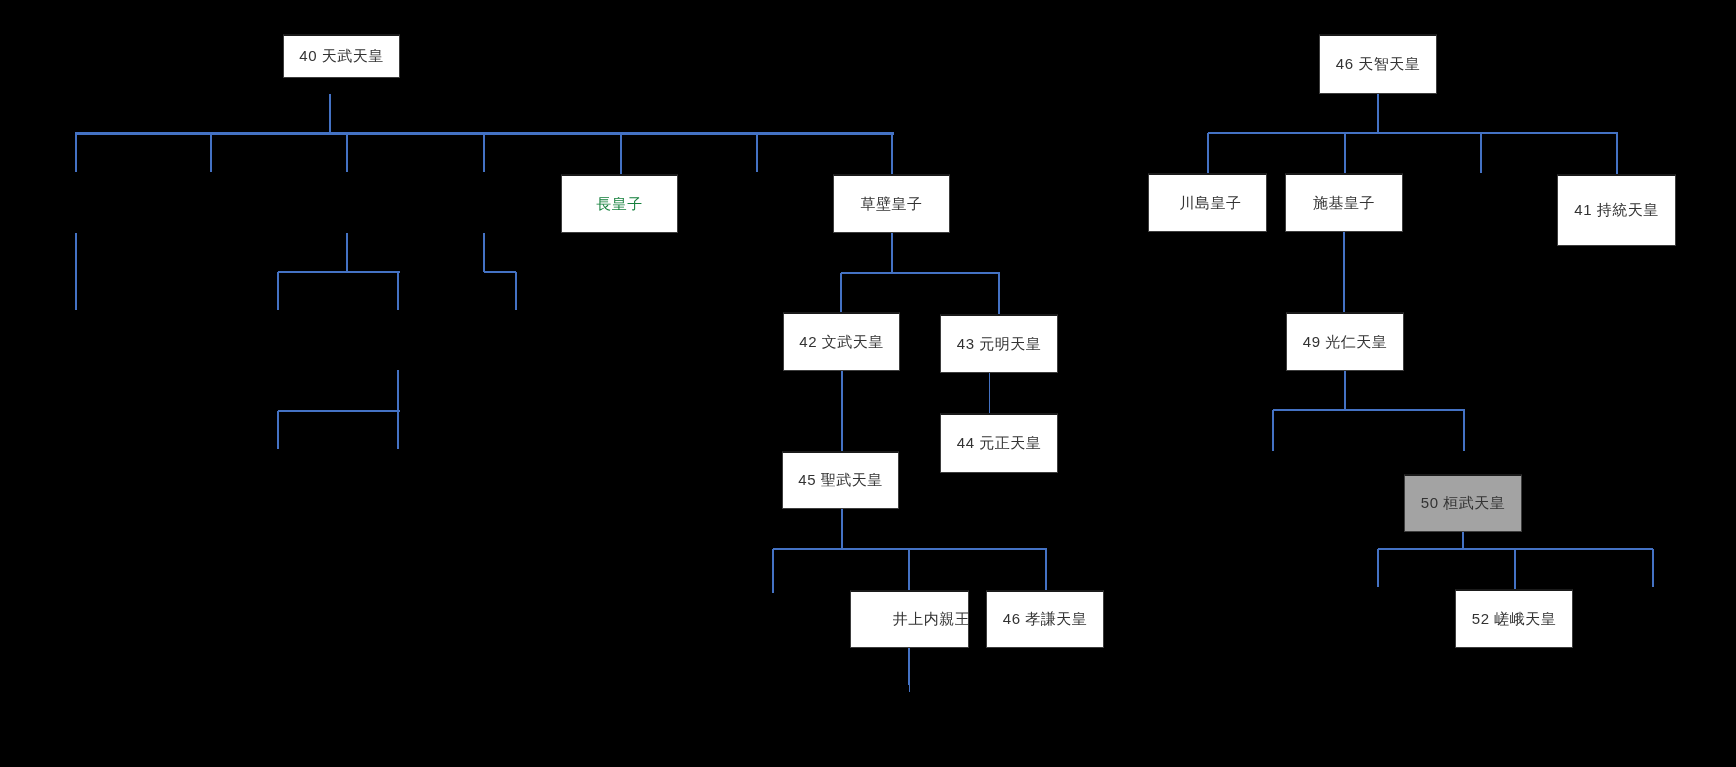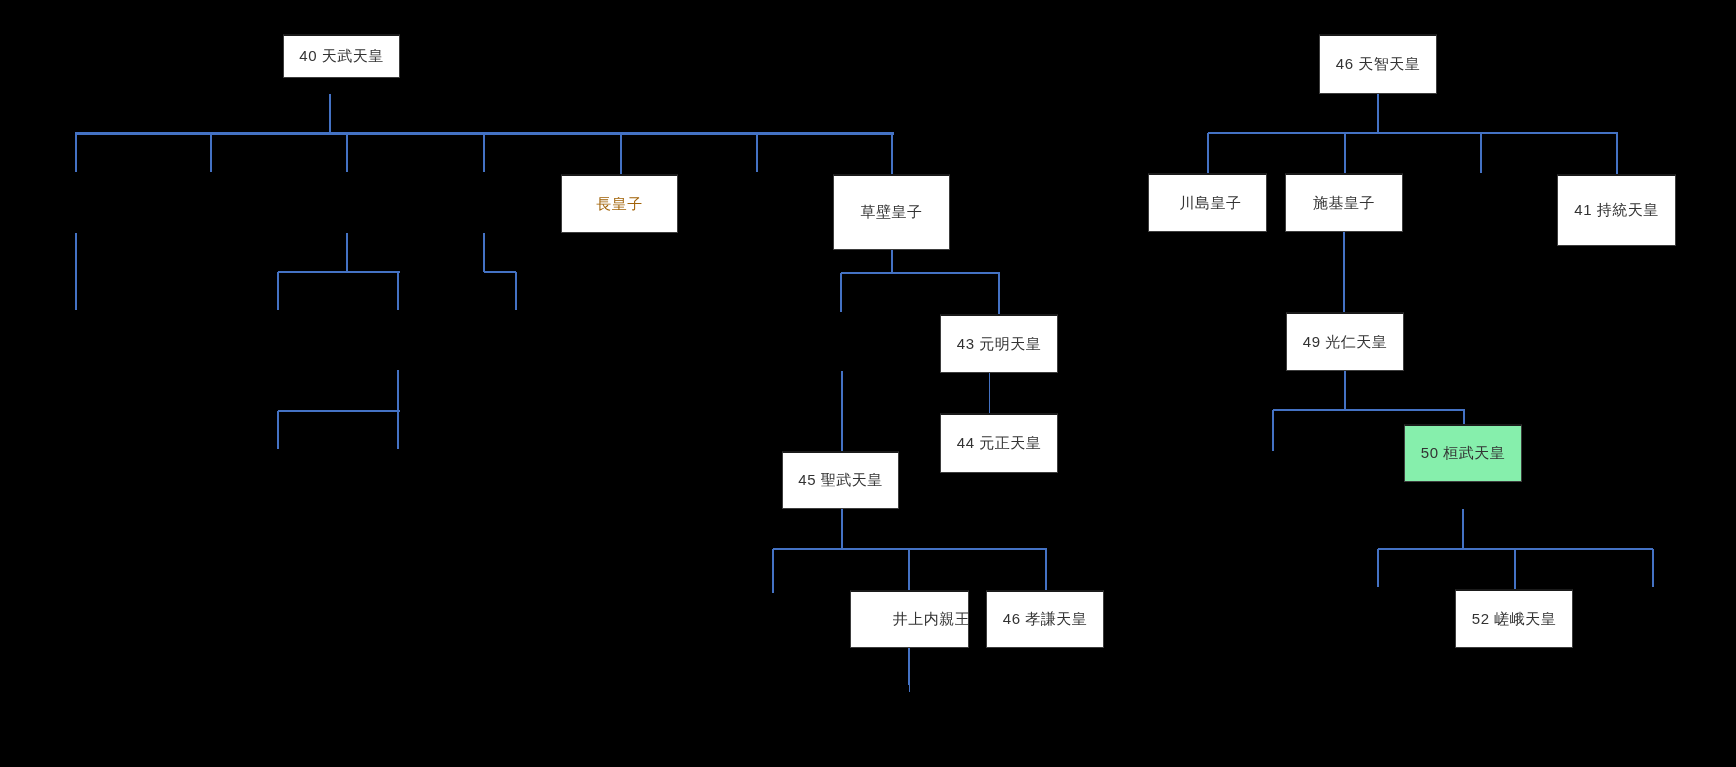--- a/index.html
+++ b/index.html
@@ -92,47 +92,50 @@
     <div class="edge" style="background: rgb(68, 114, 196); left: 1377px; top: 549px; width: 2px; height: 38px;"></div>
     <div class="edge" style="background: rgb(68, 114, 196); left: 1514px; top: 549px; width: 2px; height: 40px;"></div>
     <div class="edge" style="background: rgb(68, 114, 196); left: 1652px; top: 549px; width: 2px; height: 38px;"></div>
     <div class="node" style="left: 272px; top: 34px; width: 117px; height: 44px; background: rgb(255, 255, 255); margin-left: 11px;">
       <span style="color: rgb(51, 51, 51);">40 天武天皇</span>
     </div>
     <div class="node" style="left: 1319px; top: 34px; width: 118px; height: 60px; background: rgb(255, 255, 255);">
       <span style="color: rgb(51, 51, 51);">46 天智天皇</span>
     </div>
     <div class="node" style="left: 561px; top: 174px; width: 117px; height: 59px; background: rgb(255, 255, 255);">
-      <span style="color: #a16207;">長皇子</span>
+      <span style="color: #15803d;">長皇子</span>
     </div>
-    <div class="node" style="left: 833px; top: 174px; width: 117px; height: 76px; background: rgb(255, 255, 255);">
+    <div class="node" style="left: 833px; top: 174px; width: 117px; height: 59px; background: rgb(255, 255, 255);">
       <span style="color: rgb(51, 51, 51);">草壁皇子</span>
     </div>
     <div class="node" style="left: 1148px; top: 173px; width: 119px; height: 59px; background: rgb(255, 255, 255);">
       <span style="color: rgb(51, 51, 51); margin-left: 6px;">川島皇子</span>
     </div>
     <div class="node" style="left: 1285px; top: 173px; width: 118px; height: 59px; background: rgb(255, 255, 255);">
       <span style="color: rgb(51, 51, 51);">施基皇子</span>
     </div>
     <div class="node" style="left: 1557px; top: 174px; width: 119px; height: 72px; background: rgb(255, 255, 255);">
       <span style="color: rgb(51, 51, 51);">41 持統天皇</span>
+    </div>
+    <div class="node" style="left: 783px; top: 312px; width: 117px; height: 59px; background: rgb(255, 255, 255);">
+      <span style="color: rgb(51, 51, 51);">42 文武天皇</span>
     </div>
     <div class="node" style="left: 940px; top: 314px; width: 118px; height: 59px; background: rgb(255, 255, 255);">
       <span style="color: rgb(51, 51, 51);">43 元明天皇</span>
     </div>
     <div class="node" style="left: 1286px; top: 312px; width: 118px; height: 59px; background: rgb(255, 255, 255);">
       <span style="color: rgb(51, 51, 51);">49 光仁天皇</span>
     </div>
     <div class="node" style="left: 940px; top: 413px; width: 118px; height: 60px; background: rgb(255, 255, 255);">
       <span style="color: rgb(51, 51, 51);">44 元正天皇</span>
     </div>
     <div class="node" style="left: 782px; top: 451px; width: 117px; height: 58px; background: rgb(255, 255, 255);">
       <span style="color: rgb(51, 51, 51);">45 聖武天皇</span>
     </div>
-    <div class="node" style="left: 1404px; top: 424px; width: 118px; height: 58px; background: #86efac;">
+    <div class="node" style="left: 1404px; top: 474px; width: 118px; height: 58px; background: #a3a3a3;">
       <span style="color: rgb(51, 51, 51);">50 桓武天皇</span>
     </div>
     <div class="node" style="left: 850px; top: 590px; width: 119px; height: 58px; background: rgb(255, 255, 255); padding-left: 44px;">
       <span style="color: rgb(51, 51, 51);">井上内親王</span>
     </div>
     <div class="node" style="left: 986px; top: 590px; width: 118px; height: 58px; background: rgb(255, 255, 255); text-align: right;">
       <span style="color: rgb(51, 51, 51);">46 孝謙天皇</span>
     </div>
     <div class="node" style="left: 1455px; top: 589px; width: 118px; height: 59px; background: rgb(255, 255, 255);">
       <span style="color: rgb(51, 51, 51);">52 嵯峨天皇</span>

